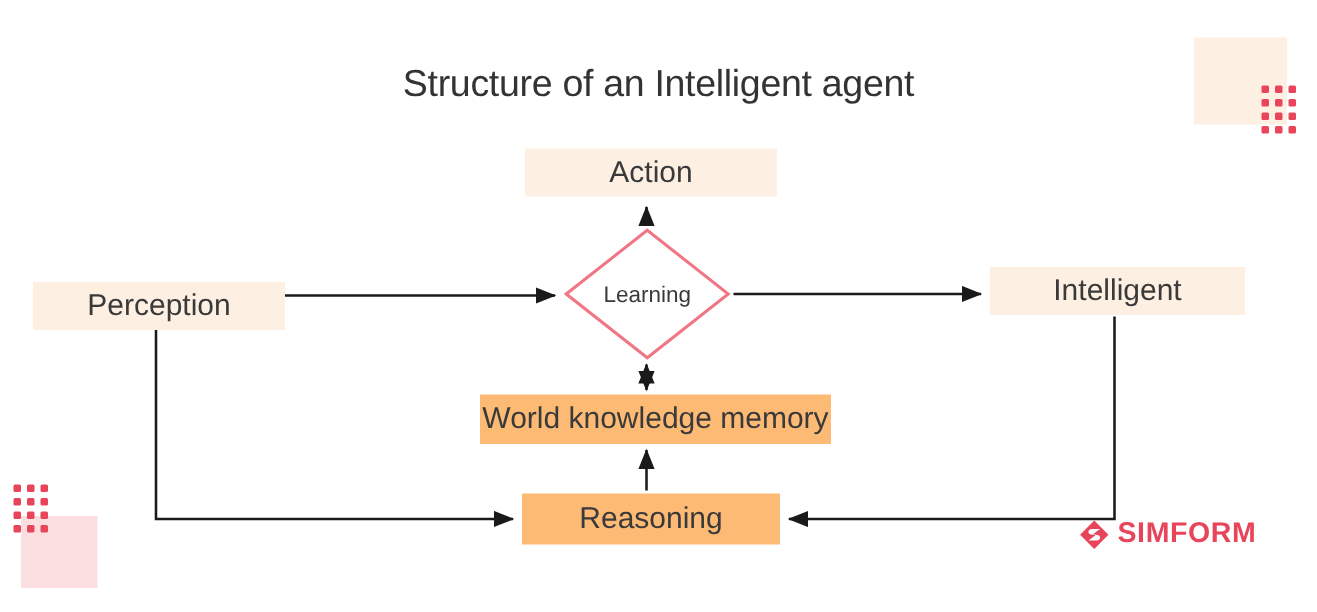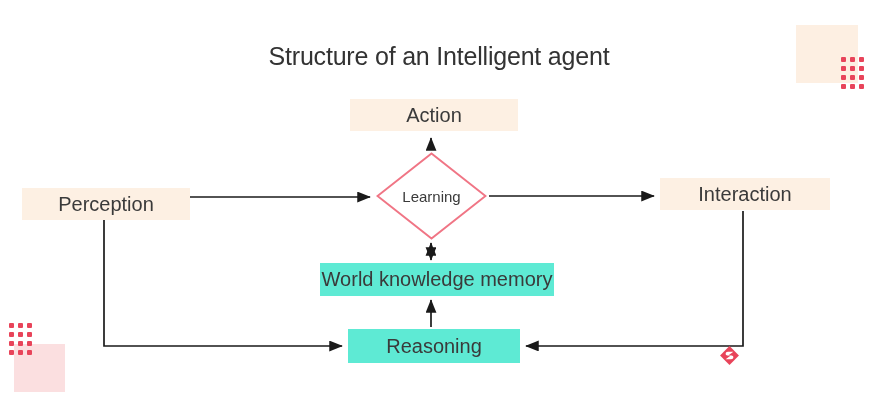--- a/index.html
+++ b/index.html
@@ -52,21 +52,21 @@
   .node {
     position: absolute;
     display: flex;
     align-items: center;
     justify-content: center;
     font-size: 20px;
     color: #3a3a3a;
     white-space: nowrap;
   }
   .node.cream { background: #FDF0E3; }
-  .node.pink  { background: #5eead4; }
+  .node.pink  { background: #fdba74; }
 
   #node-action      { left: 350px; top: 99px;  width: 168px; height: 32px; }
   #node-perception  { left: 22px;  top: 188px; width: 168px; height: 32px; }
   #node-interaction { left: 660px; top: 178px; width: 170px; height: 32px; }
   #node-memory      { left: 320px; top: 263px; width: 234px; height: 33px; }
   #node-learning    { left: 348px; top: 329px; width: 172px; height: 34px; }
 
   
   #node-reasoning {
     position: absolute;
@@ -166,31 +166,32 @@
   </div>
 
   <div id="node-reasoning">
     <svg width="111" height="88" viewBox="0 0 111 88">
       <polygon points="55.5,1.5 109.5,44 55.5,86.5 1.5,44" fill="#ffffff" stroke="#F07585" stroke-width="2"></polygon>
     </svg>
     <span class="dlabel">Learning</span>
   </div>
 
   <div class="node cream" id="node-interaction">
-    <span>Interaction</span>
+    <span>Intelligent</span>
   </div>
 
   <div class="node pink" id="node-memory">
     <span>World knowledge memory</span>
   </div>
 
   <div class="node pink" id="node-learning">
     <span>Reasoning</span>
   </div>
 
   <div id="brand">
     <svg width="21" height="21" viewBox="0 0 24 24">
       <path d="M12 1.2 L22.8 12 L12 22.8 L1.2 12 Z" fill="#E8445A"></path>
       <path d="M16.4 7.6 L10.2 7.6 C8.6 7.6 7.6 8.6 7.6 9.9 C7.6 11.0 8.4 11.7 9.6 11.9 L13.0 12.3 L7.6 16.4 L13.8 16.4 C15.4 16.4 16.4 15.4 16.4 14.1 C16.4 13.0 15.6 12.3 14.4 12.1 L11.0 11.7 Z" fill="#ffffff"></path>
     </svg>
+    <span id="brand-wordmark">SIMFORM</span>
   </div>
 
 </div>
 
 </body></html>

